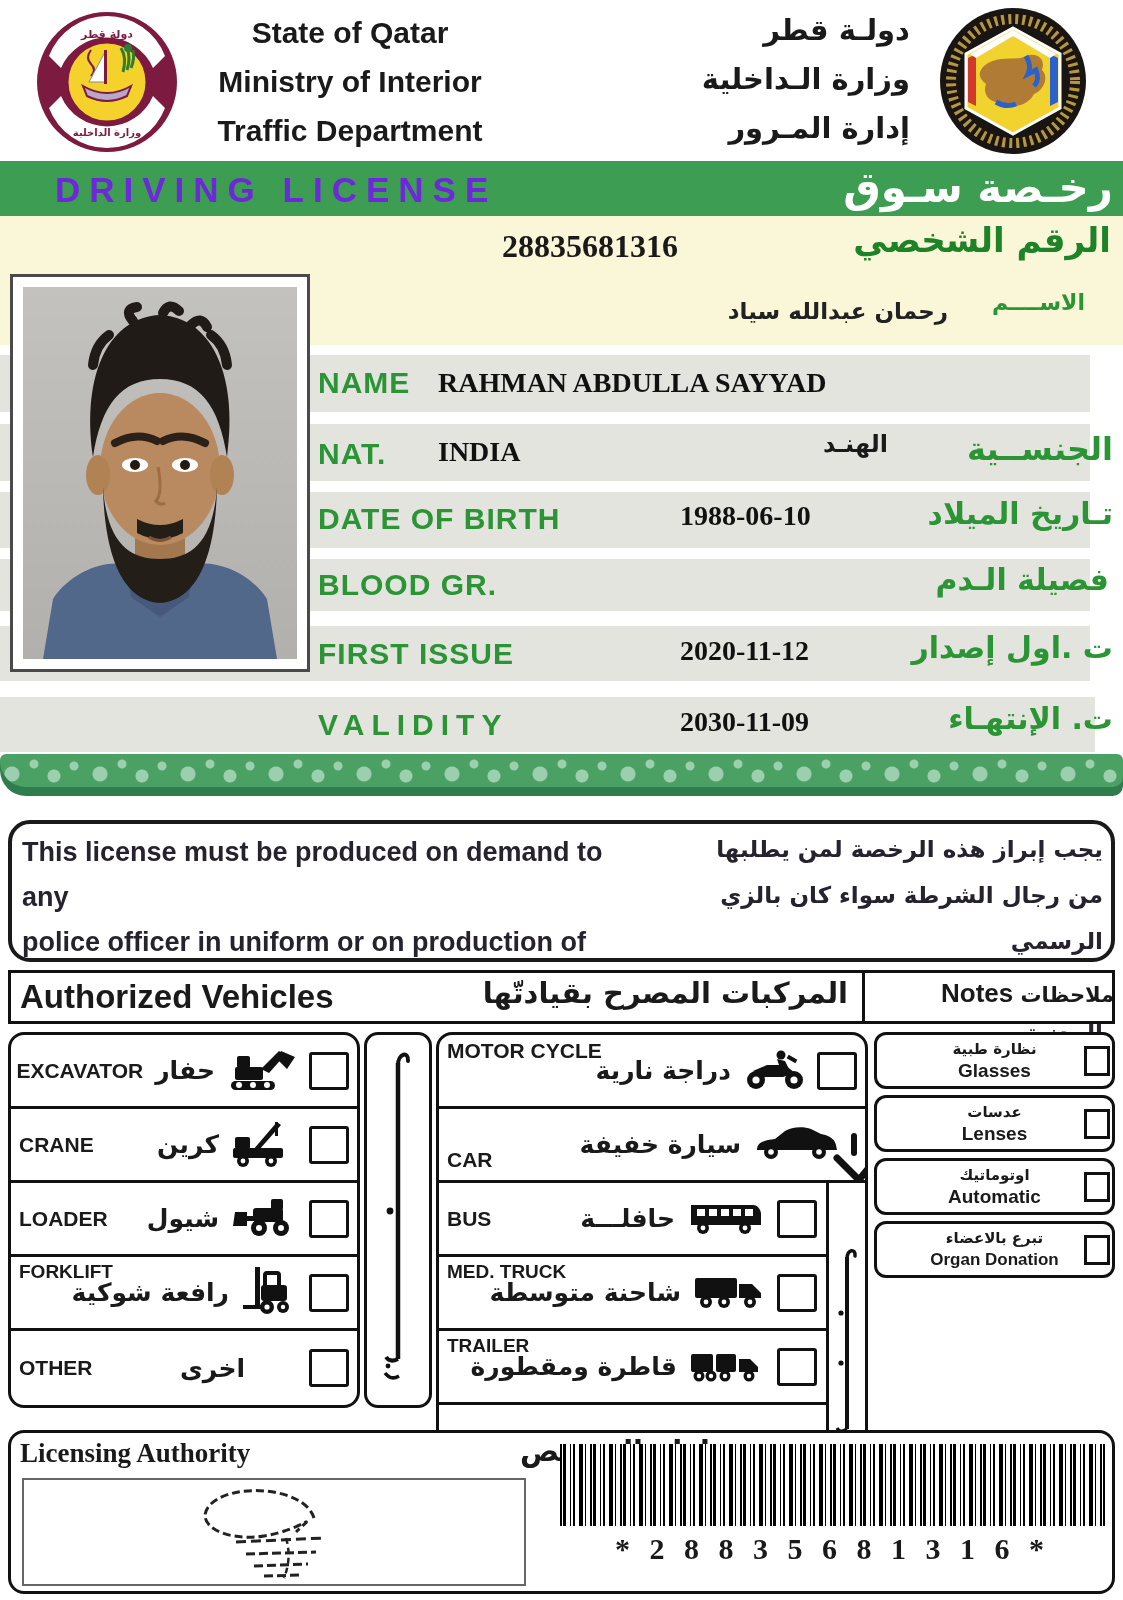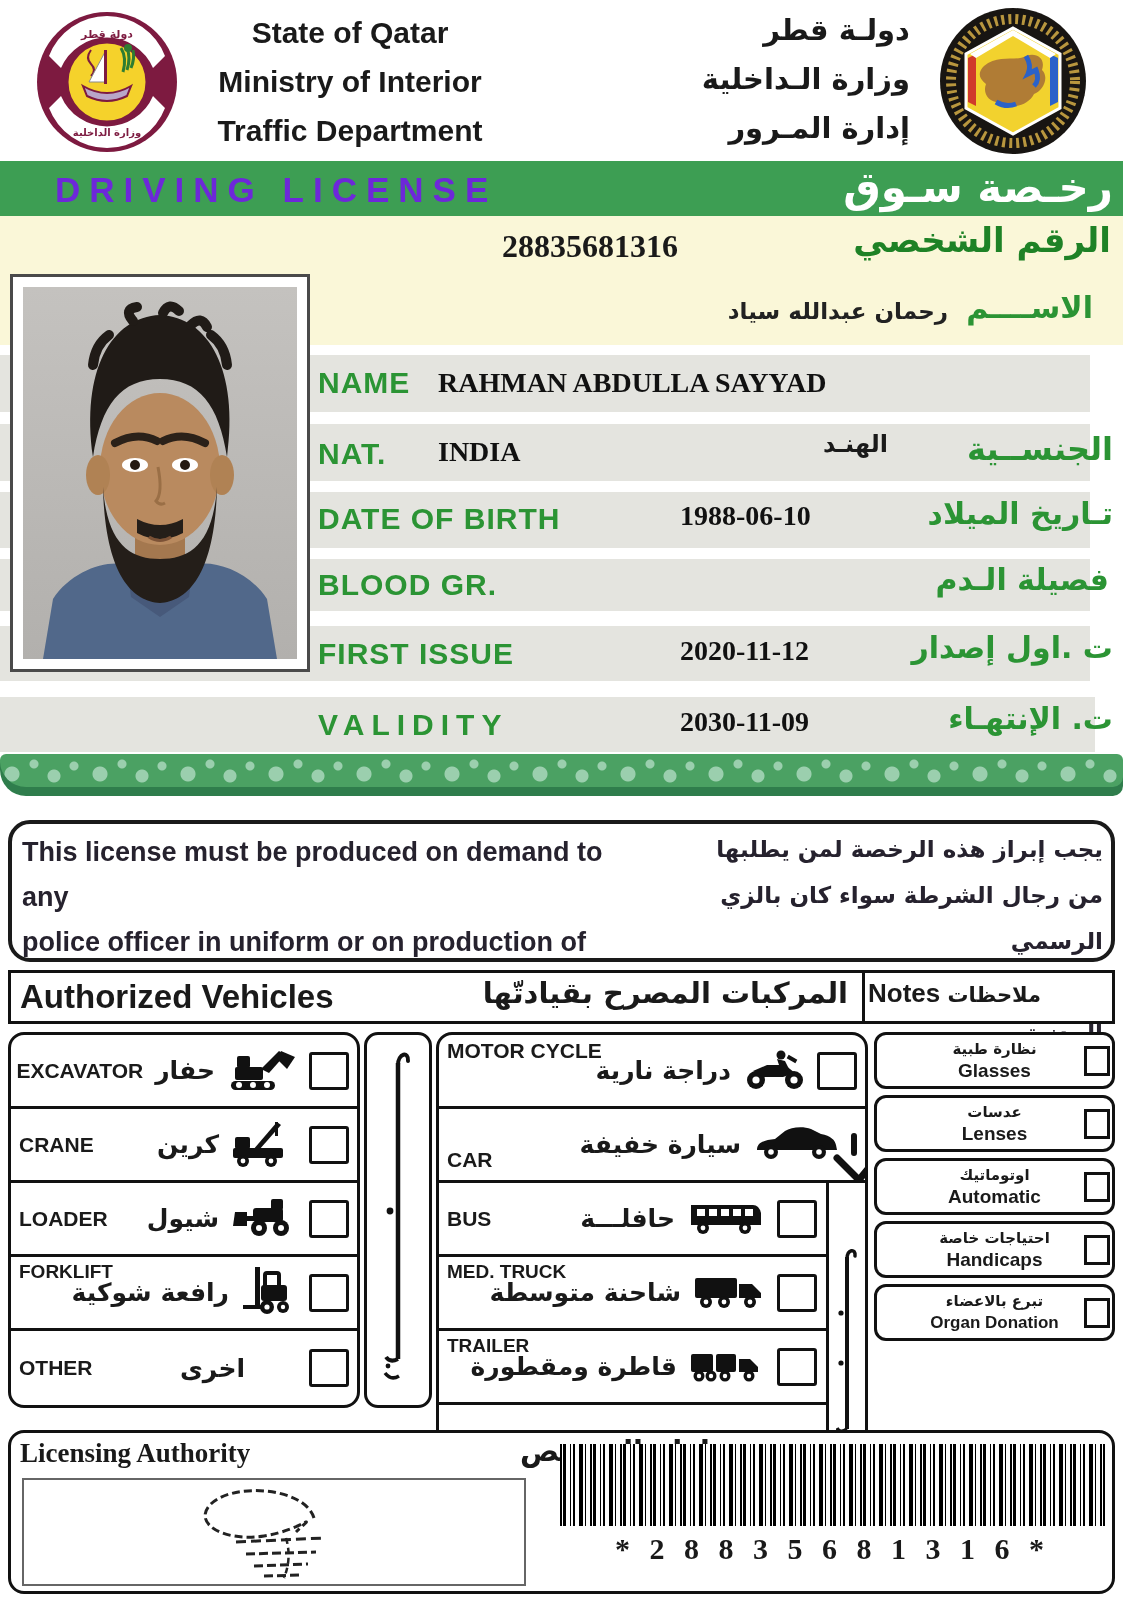--- a/index.html
+++ b/index.html
@@ -14,21 +14,21 @@
   .hdr-ar{left:610px;top:6px;width:300px;text-align:right;font-size:29px;font-weight:bold;line-height:49px;}
 
   .banner{left:0;top:161px;width:1123px;height:55px;background:#3D9E53;}
   .banner-en{left:55px;top:170px;font-size:35px;font-weight:bold;color:#6d28d9;letter-spacing:9px;}
   .banner-ar{right:10px;top:163px;font-size:42px;font-weight:bold;color:#fff;}
 
   .cream{left:0;top:216px;width:1123px;height:129px;background:#FAF7D8;}
   .pnum{left:350px;top:228px;width:480px;text-align:center;font-size:32px;font-weight:bold;}
   .pnum-ar{right:12px;top:220px;font-size:34px;font-weight:bold;color:#1E8226;}
   .namear-val{right:175px;top:298px;font-size:23px;font-weight:bold;color:#222;}
-  .namear-lbl{right:30px;top:290px;font-size:30px;font-weight:bold;color:#2B9434;}
+  .namear-lbl{right:38px;top:290px;font-size:22px;font-weight:bold;color:#2B9434;}
 
   .stripe{left:0;width:1090px;background:#E4E4DF;}
   .flabel{color:#2B9434;font-weight:bold;font-size:30px;letter-spacing:1px;}
   .fvalue{font-family:"Liberation Serif",serif;font-weight:bold;font-size:28px;color:#111;}
   .flabel-ar{color:#2B9434;font-weight:bold;font-size:30px;}
 
   .photo{left:10px;top:274px;width:300px;height:398px;background:#fff;border:3px solid #4a4a4a;
          box-sizing:border-box;padding:10px;}
   .photo svg{width:100%;height:100%;display:block;}
 
@@ -45,21 +45,21 @@
   
   .notice{left:8px;top:820px;width:1107px;height:142px;border:4px solid #1a1a1a;border-radius:22px;
           box-sizing:border-box;background:#fff;}
   .notice-en{left:22px;top:830px;width:620px;font-size:27px;font-weight:bold;color:#26222e;line-height:45px;}
   .notice-ar{right:20px;top:826px;width:470px;font-size:23px;font-weight:bold;color:#26222e;line-height:46px;text-align:right;}
 
   .vhdr{left:8px;top:970px;width:1107px;height:54px;border:3px solid #111;box-sizing:border-box;background:#fff;}
   .vhdr-en{left:20px;top:978px;font-size:33px;font-weight:bold;}
   .vhdr-ar{right:275px;top:976px;font-size:29px;font-weight:bold;}
   .vhdr-div{left:862px;top:970px;width:3px;height:54px;background:#111;}
-  .vhdr-notes{left:868px;top:978px;width:246px;text-align:left;font-size:26px;font-weight:bold;}
+  .vhdr-notes{left:868px;top:978px;width:246px;text-align:right;font-size:26px;font-weight:bold;}
   .vhdr-notes .ar{font-size:21px;}
 
   .vcol{box-sizing:border-box;border:3px solid #111;border-radius:16px;background:#fff;overflow:hidden;}
   .vcol-left{left:8px;top:1032px;width:352px;height:376px;}
   .vcol-mid{left:436px;top:1032px;width:432px;height:488px;}
   .vrow{position:relative;height:74px;border-bottom:3px solid #111;box-sizing:border-box;
         display:flex;align-items:center;justify-content:flex-end;gap:12px;padding:0 8px;}
   .vrow:last-child{border-bottom:none;}
   .vrow .en{font-size:21px;font-weight:bold;margin-right:auto;}
   .vrow .en.toplabel{position:absolute;left:8px;top:4px;margin:0;font-size:19px;}
@@ -441,25 +441,20 @@
       <div class="nar ar">عدسات</div>
       <div class="nen">Lenses</div>
       <span class="ncb"></span>
     </div>
     <div class="nrow">
       <div class="nar ar">اوتوماتيك</div>
       <div class="nen">Automatic</div>
       <span class="ncb"></span>
     </div>
     <div class="nrow">
-      <div class="nar ar">احتياجات خاصة</div>
-      <div class="nen">Handicaps</div>
-      <span class="ncb"></span>
-    </div>
-    <div class="nrow">
       <div class="nar ar">تبرع بالاعضاء</div>
       <div class="nen" style="font-size:17px;">Organ Donation</div>
       <span class="ncb"></span>
     </div>
   </div>
 
   <div class="abs authbox"></div>
   <div class="abs auth-en">Licensing Authority</div>
   <div class="abs auth-ar ar">سلطة الترخيص</div>
   <div class="abs sigbox">

